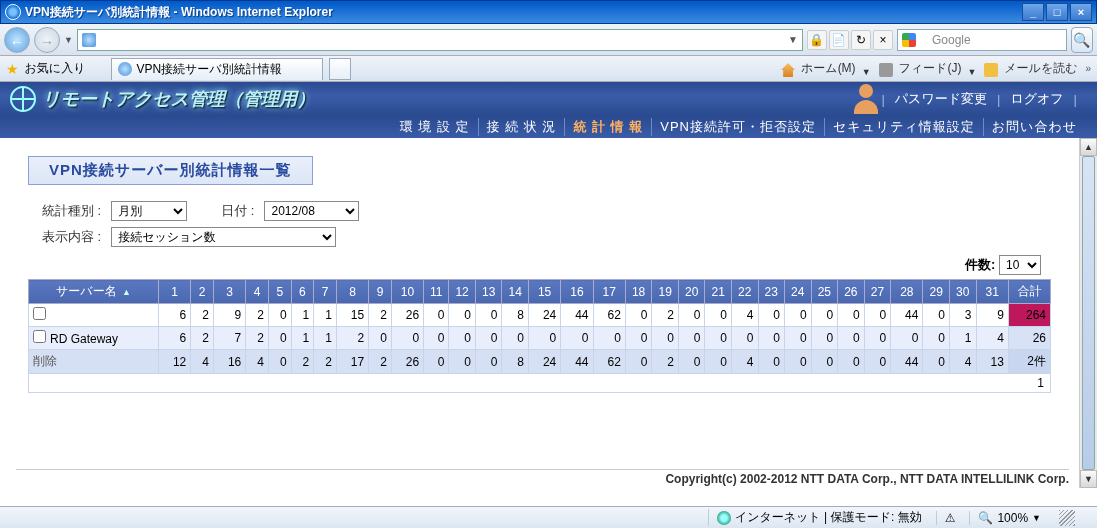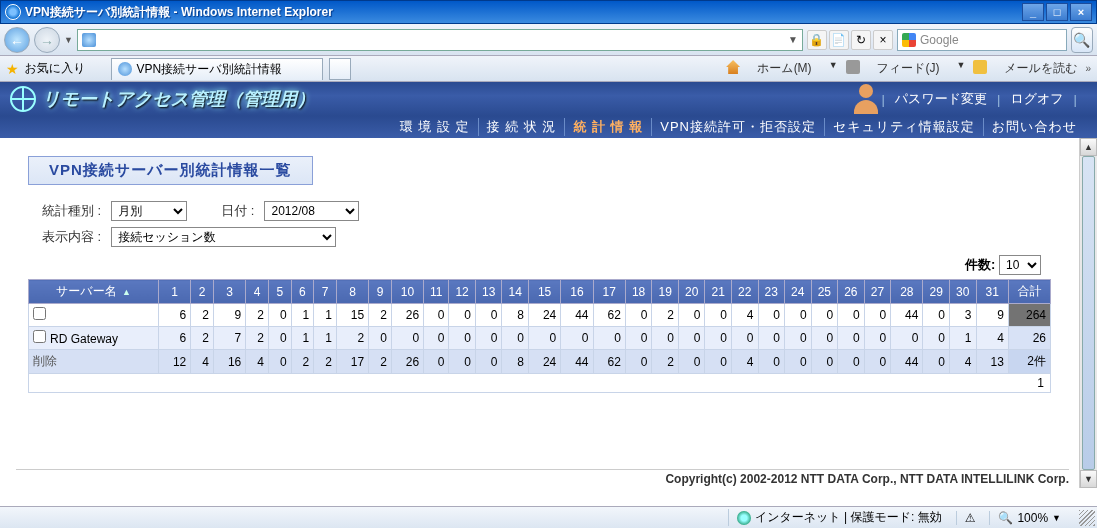--- a/index.html
+++ b/index.html
@@ -15,30 +15,30 @@
 
 .ie-nav { height: 32px; background: linear-gradient(#f0f4fa,#d8e3f0); border-bottom:1px solid #aab; display:flex; align-items:center; padding: 2px 4px; gap:4px; }
 .ie-navbtn { width:28px; height:26px; border:1px solid #9ab; border-radius:4px; background: linear-gradient(#fdfdfd,#d8e6f7); display:flex;align-items:center;justify-content:center; color:#2a6; font-size:14px;}
 .ie-navbtn.back { border-radius:50%; width:26px; height:26px; background: radial-gradient(#bfe6ff,#5ea0e0); color:#fff;}
 .ie-navbtn.fwd { border-radius:50%; width:26px; height:26px; background: radial-gradient(#eef3f8,#cbd6e2); color:#8aa;}
 .ie-address { flex:1; height:22px; background:#fff; border:1px solid #7a9; display:flex; align-items:center; padding:0 4px; gap:4px;}
 .ie-address .page-icon{width:14px;height:14px;background:radial-gradient(#b8e0ff,#4a90d8);border-radius:2px;}
 .ie-address .dd{margin-left:auto;color:#555;font-size:10px;}
 .ie-small-icons{display:flex;gap:2px;align-items:center;}
 .ie-small-icons .ico{width:20px;height:20px;border:1px solid #ccc;border-radius:2px;display:flex;align-items:center;justify-content:center;font-size:12px;background:#f5f5f5;}
-.ie-search{width:170px;height:22px;background:#fff;border:1px solid #8ab;display:flex;align-items:center;padding:0 4px;gap:4px;}
+.ie-search{width:170px;height:22px;background:#fff;border:1px solid #8ab;display:flex;align-items:center;padding:0 4px;gap:16px;}
 .goog{width:14px;height:14px;display:inline-block;background:conic-gradient(#4285f4 0 25%,#ea4335 0 50%,#fbbc05 0 75%,#34a853 0);border-radius:2px;}
 
 
 .ie-fav { height:26px; background: linear-gradient(#f0f4fa,#d8e3f0); border-bottom:1px solid #aab; display:flex; align-items:center; padding:0 6px; gap:6px;}
 .ie-fav .star{color:#f5b301;font-size:14px;}
 .ie-tab{height:22px; border:1px solid #9ab; border-bottom:none; background:linear-gradient(#fff,#e6eef8); padding:2px 40px 2px 6px; display:flex;align-items:center;gap:4px; font-size:12px; margin-left:20px;}
 .ie-tab .page-icon{width:14px;height:14px;background:radial-gradient(#b8e0ff,#4a90d8);border-radius:50%;}
 .ie-fav-right{margin-left:auto;display:flex;gap:8px;align-items:center;color:#333;}
-.ie-fav-right .item{display:flex;align-items:flex-start;gap:17px;}
+.ie-fav-right .item{display:flex;align-items:flex-end;gap:6px;}
 .ie-fav-right .hicon{width:14px;height:14px;display:inline-block;}
 .home-ic{background:linear-gradient(#f8c060,#d88020);clip-path:polygon(50% 0,100% 50%,85% 50%,85% 100%,15% 100%,15% 50%,0 50%);}
 .rss-ic{background:#999;border-radius:2px;}
 .mail-ic{background:#f0c040;border-radius:2px;}
 
 
 .app-header { height:34px; background:linear-gradient(#2a4a90,#3a5ca8 40%,#2a4a90); display:flex; align-items:center; padding:0 20px 0 10px;}
 .app-logo{display:flex;align-items:center;gap:6px;}
 .app-logo-icon{width:26px;height:26px;border:2px solid #9ff;border-radius:50%;position:relative;}
 .app-logo-icon::before,.app-logo-icon::after{content:'';position:absolute;background:#9ff;}
@@ -83,37 +83,37 @@
 
 .tbl{width:100%;border-collapse:collapse;font-size:12px;}
 .tbl th{background:linear-gradient(#5a78c0,#4a68b0);color:#fff;font-weight:normal;border:1px solid #aac;padding:3px 2px;text-align:center;}
 .tbl th.server{width:130px;}
 .tbl th .sort{color:#cfe;font-size:9px;margin-left:2px;}
 .tbl td{border:1px solid #c8d4e8;padding:3px 4px;text-align:right;background:#fff;}
 .tbl tr.alt td{background:#e8eefb;}
 .tbl tr.total td{background:#d6e0f4;font-weight:normal;}
 .tbl td.server-cell{text-align:left;}
 .tbl td.server-cell input{margin-right:4px;}
-.tbl td.sumcol{background:#737373;}
+.tbl td.sumcol{background:#be185d;}
 .tbl tr.alt td.sumcol{background:#d8e2f6;}
 .tbl tr.total td.sumcol{background:#c8d6f0;}
 .del-link{text-align:left;color:#555;}
 .count-row td{text-align:right;background:#fff;font-size:12px;padding:2px 6px;}
 
 
 .btm-links{margin:14px 0 0 2px;}
 .btm-links a{display:block;color:#2a4aa0;text-decoration:none;font-size:13px;line-height:18px;}
 .btm-links a::before{content:'';display:inline-block;width:12px;height:12px;margin-right:4px;background:radial-gradient(circle at 30% 30%,#a0c0ff,#3a5ca8);border-radius:50%;vertical-align:-2px;}
 
 
 .copyright{position:absolute;bottom:42px;right:28px;font-size:12px;font-weight:bold;color:#333;margin-top:44px;}
 .hr-line{position:absolute;bottom:58px;left:16px;right:28px;border-top:1px solid #ccc;}
 
 
-.status{position:absolute;bottom:0;left:0;right:0;height:22px;background:linear-gradient(#f2f6fb,#dce6f2);border-top:1px solid #aab;display:flex;align-items:center;padding:0 2px;font-size:12px;gap:6px;}
+.status{position:absolute;bottom:0;left:0;right:0;height:22px;background:linear-gradient(#f2f6fb,#dce6f2);border-top:1px solid #aab;display:flex;align-items:center;padding:0 22px;font-size:12px;gap:6px;}
 .status .sp{flex:1;}
 .status .cell{border-left:1px solid #bcd;padding:0 8px;display:flex;align-items:center;gap:4px;}
 .globe{width:14px;height:14px;background:radial-gradient(#9ff 30%,#3a8 70%);border-radius:50%;display:inline-block;}
 .zoom{display:flex;align-items:center;gap:2px;}
 .resize-grip{width:16px;height:16px;background:repeating-linear-gradient(135deg,#999 0 1px,transparent 1px 3px);margin-left:4px;}
 </style>
 </head>
 <body>
 
 <div class="ie-title">

